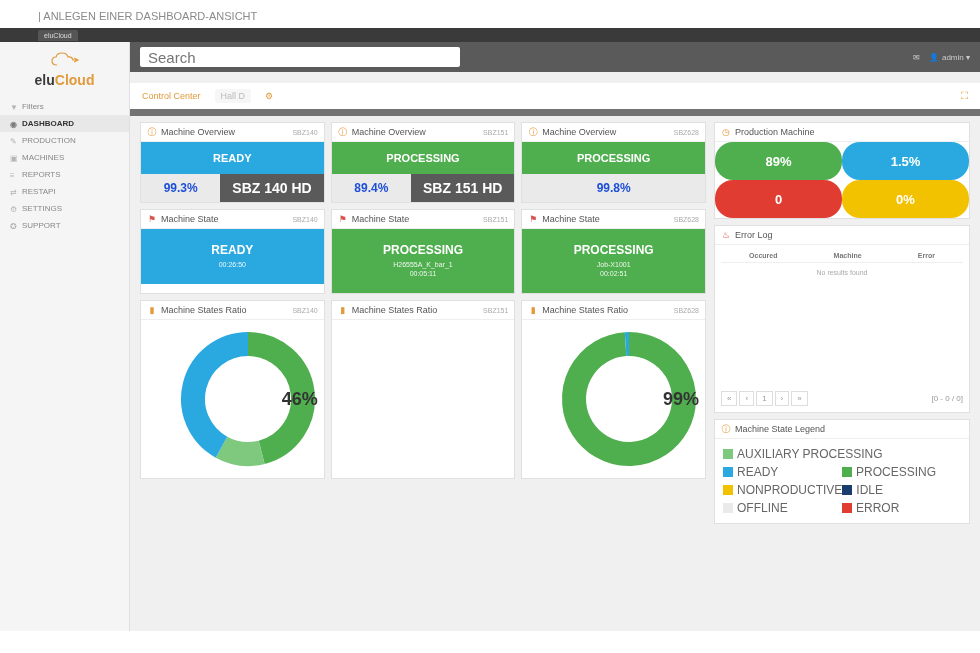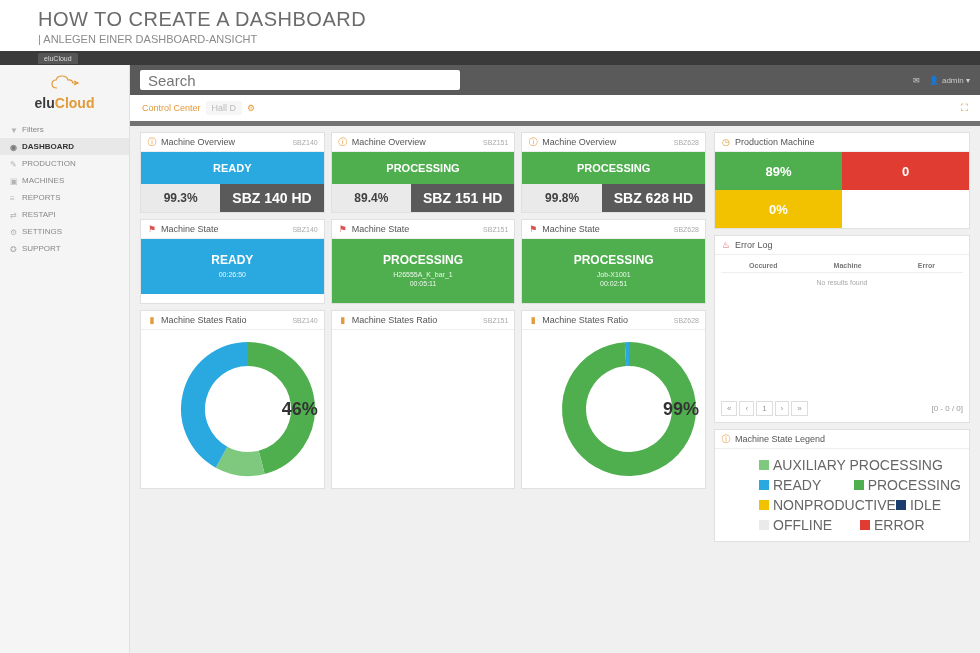--- a/index.html
+++ b/index.html
@@ -18,78 +18,77 @@
 .logo-svg { display:inline-block; vertical-align:middle; }
 .nav { list-style: none; }
 .nav li { font-size: 8px; color: #888; padding: 4px 10px; display: flex; align-items: center; gap: 4px; cursor: pointer; }
 .nav li.active { background: #e8e8e8; color: #333; font-weight: bold; }
 .nav .nicon { width: 8px; height: 8px; display: inline-block; opacity: 0.6; }
 .main { flex: 1; display: flex; flex-direction: column; background: #f0f0f0; }
 .topbar { background: #5a5a5a; height: 30px; display: flex; align-items: center; padding: 0 10px; gap: 8px; }
 .search { flex: 0 0 320px; }
 .search input { width: 100%; height: 20px; border: none; border-radius: 2px; padding: 0 8px; font-size: 15px; }
 .topbar-right { margin-left: auto; display: flex; gap: 10px; align-items: center; color: #ccc; font-size: 8px; }
-.breadcrumbs { background: #fff; padding: 6px 12px; display: flex; align-items: center; gap: 5px; font-size: 9px; border-bottom: 5px solid #737373; }
+.breadcrumbs { background: #fff; padding: 6px 12px; display: flex; align-items: center; gap: 14px; font-size: 9px; border-bottom: 7px solid #737373; margin-top: 11px; }
 .breadcrumbs .bc { color: #e39a3b; cursor: pointer; }
 .breadcrumbs .bc.inactive { color: #bbb; background:#f6f6f6; padding:2px 6px; border-radius:2px;}
 .breadcrumbs .gear { color: #e39a3b; cursor: pointer; }
 .breadcrumbs .spacer { flex: 1; }
 .expand { color: #e39a3b; cursor: pointer; font-size: 10px; }
 .grid { padding: 6px 10px; display: flex; gap: 8px; }
 .colA { display: flex; flex-direction: column; gap: 6px; flex: 0 0 566px; }
 .colB { display: flex; flex-direction: column; gap: 6px; flex: 1; }
 .row { display: flex; gap: 6px; }
 .card { background: #fff; border: 1px solid #e0e0e0; flex: 1; }
 .card-h { display: flex; align-items: center; padding: 4px 6px; font-size: 9px; color: #555; border-bottom: 1px solid #eee; }
 .card-h .ico { width: 10px; height: 10px; margin-right: 4px; display:inline-flex; align-items:center; justify-content:center; }
 .card-h .tag { margin-left: auto; font-size: 7px; color: #aaa; }
 .mo-status { text-align: center; color: #fff; font-size: 11px; font-weight: bold; padding: 10px 0; }
 .mo-status.ready { background: #29a9e0; }
 .mo-status.processing { background: #4fae4e; }
 .mo-bottom { display: flex; height: 28px; }
-.mo-pct { flex: 1; background: #eaeaea; color: #404040; display: flex; align-items: center; justify-content: center; font-size: 12px; font-weight: bold; }
+.mo-pct { flex: 1; background: #eaeaea; color: #1d4ed8; display: flex; align-items: center; justify-content: center; font-size: 12px; font-weight: bold; }
 .mo-name { flex: 1.3; background: #5a5a5a; color: #fff; display: flex; align-items: center; justify-content: center; font-size: 14px; font-weight: bold; }
 .ms-body { text-align: center; padding: 14px 0 16px; color: #fff; }
 .ms-body.ready { background: #29a9e0; }
 .ms-body.processing { background: #4fae4e; }
 .ms-title { font-size: 12px; font-weight: bold; }
 .ms-sub { font-size: 7px; margin-top: 4px; opacity: 0.9; }
 .ms-time { font-size: 7px; margin-top: 2px; opacity: 0.9; }
 .ratio-body { padding: 6px; display: flex; align-items: center; justify-content: flex-end; height: 158px; position: relative; }
 .ratio-body svg { width: 140px; height: 140px; }
 .ratio-center { position: absolute; font-size: 18px; font-weight: bold; color: #333; }
 .metrics { display: grid; grid-template-columns: 1fr 1fr; grid-template-rows: 1fr 1fr; height: 76px; }
-.metric { display: flex; align-items: center; justify-content: center; color: #fff; font-size: 13px; font-weight: bold; }
+.metric { display: flex; align-items: center; justify-content: center; color: #fff; font-size: 13px; font-weight: bold; border-radius: 18px; }
 .metric.green { background: #4fae4e; }
 .metric.blue { background: #29a9e0; }
 .metric.red { background: #e03c31; }
 .metric.yellow { background: #f2c200; }
 .errlog-body { padding: 4px 6px; font-size: 7px; height: 140px; }
 .errlog-head { display: flex; justify-content: space-around; color: #777; font-weight: bold; padding: 3px 0; border-bottom: 1px solid #eee; }
 .errlog-empty { text-align: center; color: #aaa; margin-top: 6px; }
 .pager { display: flex; align-items: center; justify-content: space-between; padding: 6px; font-size: 8px; color: #999; }
 .pager-btns { display: flex; gap: 2px; }
 .pager-btns span { border: 1px solid #ddd; padding: 2px 5px; cursor: pointer; }
-.legend-body { padding: 6px 8px; font-size: 14px; margin-left: 36px; }
+.legend-body { padding: 6px 8px; font-size: 12px; }
 .legend-row { display: flex; }
 .legend-item { display: flex; align-items: center; gap: 4px; padding: 2px 0; flex: 1; color: #666; }
 .sw { width: 10px; height: 10px; }
 .sw.aux { background: #7fc97f; }
 .sw.ready { background: #29a9e0; }
 .sw.proc { background: #4fae4e; }
 .sw.nonprod { background: #f2c200; }
 .sw.idle { background: #1a3d6d; }
 .sw.offline { background: #eaeaea; }
 .sw.error { background: #e03c31; }
 </style>
 </head>
 <body>
 
 <div class="outer-header">
-  <div class="outer-title">HOW TO CREATE A DASHBOARD</div>
   <div class="outer-subtitle">| ANLEGEN EINER DASHBOARD-ANSICHT</div>
 </div>
 <div class="tabbar">
   <span class="tab">eluCloud</span>
 </div>
 
 <div class="app">
   <div class="sidebar">
     <div class="logo">
       <span class="logo-svg">
@@ -184,21 +183,20 @@
           </div>
           <div class="card">
             <div class="card-h">
                 <span class="ico" style="color:#e39a3b">ⓘ</span>
                 <span>Machine Overview</span>
                 <span class="tag">SBZ628</span>
               </div>
             <div class="mo-status processing">PROCESSING</div>
             <div class="mo-bottom">
                 <div class="mo-pct">99.8%</div>
-                <div class="mo-name">SBZ 628 HD</div>
               </div>
           </div>
         </div>
 
         <div class="row">
           <div class="card">
             <div class="card-h">
                 <span class="ico" style="color:#d9534f">⚑</span>
                 <span>Machine State</span>
                 <span class="tag">SBZ140</span>
@@ -276,20 +274,21 @@
       </div>
 
       <div class="colB">
         <div class="card">
           <div class="card-h">
               <span class="ico" style="color:#e39a3b">◷</span>
               <span>Production Machine</span>
             </div>
           <div class="metrics">
             <div class="metric green">89%</div>
+            <div class="metric blue">1.5%</div>
             <div class="metric red">0</div>
             <div class="metric yellow">0%</div>
           </div>
         </div>
 
         <div class="card">
           <div class="card-h">
               <span class="ico" style="color:#d9534f">♨</span>
               <span>Error Log</span>
             </div>

